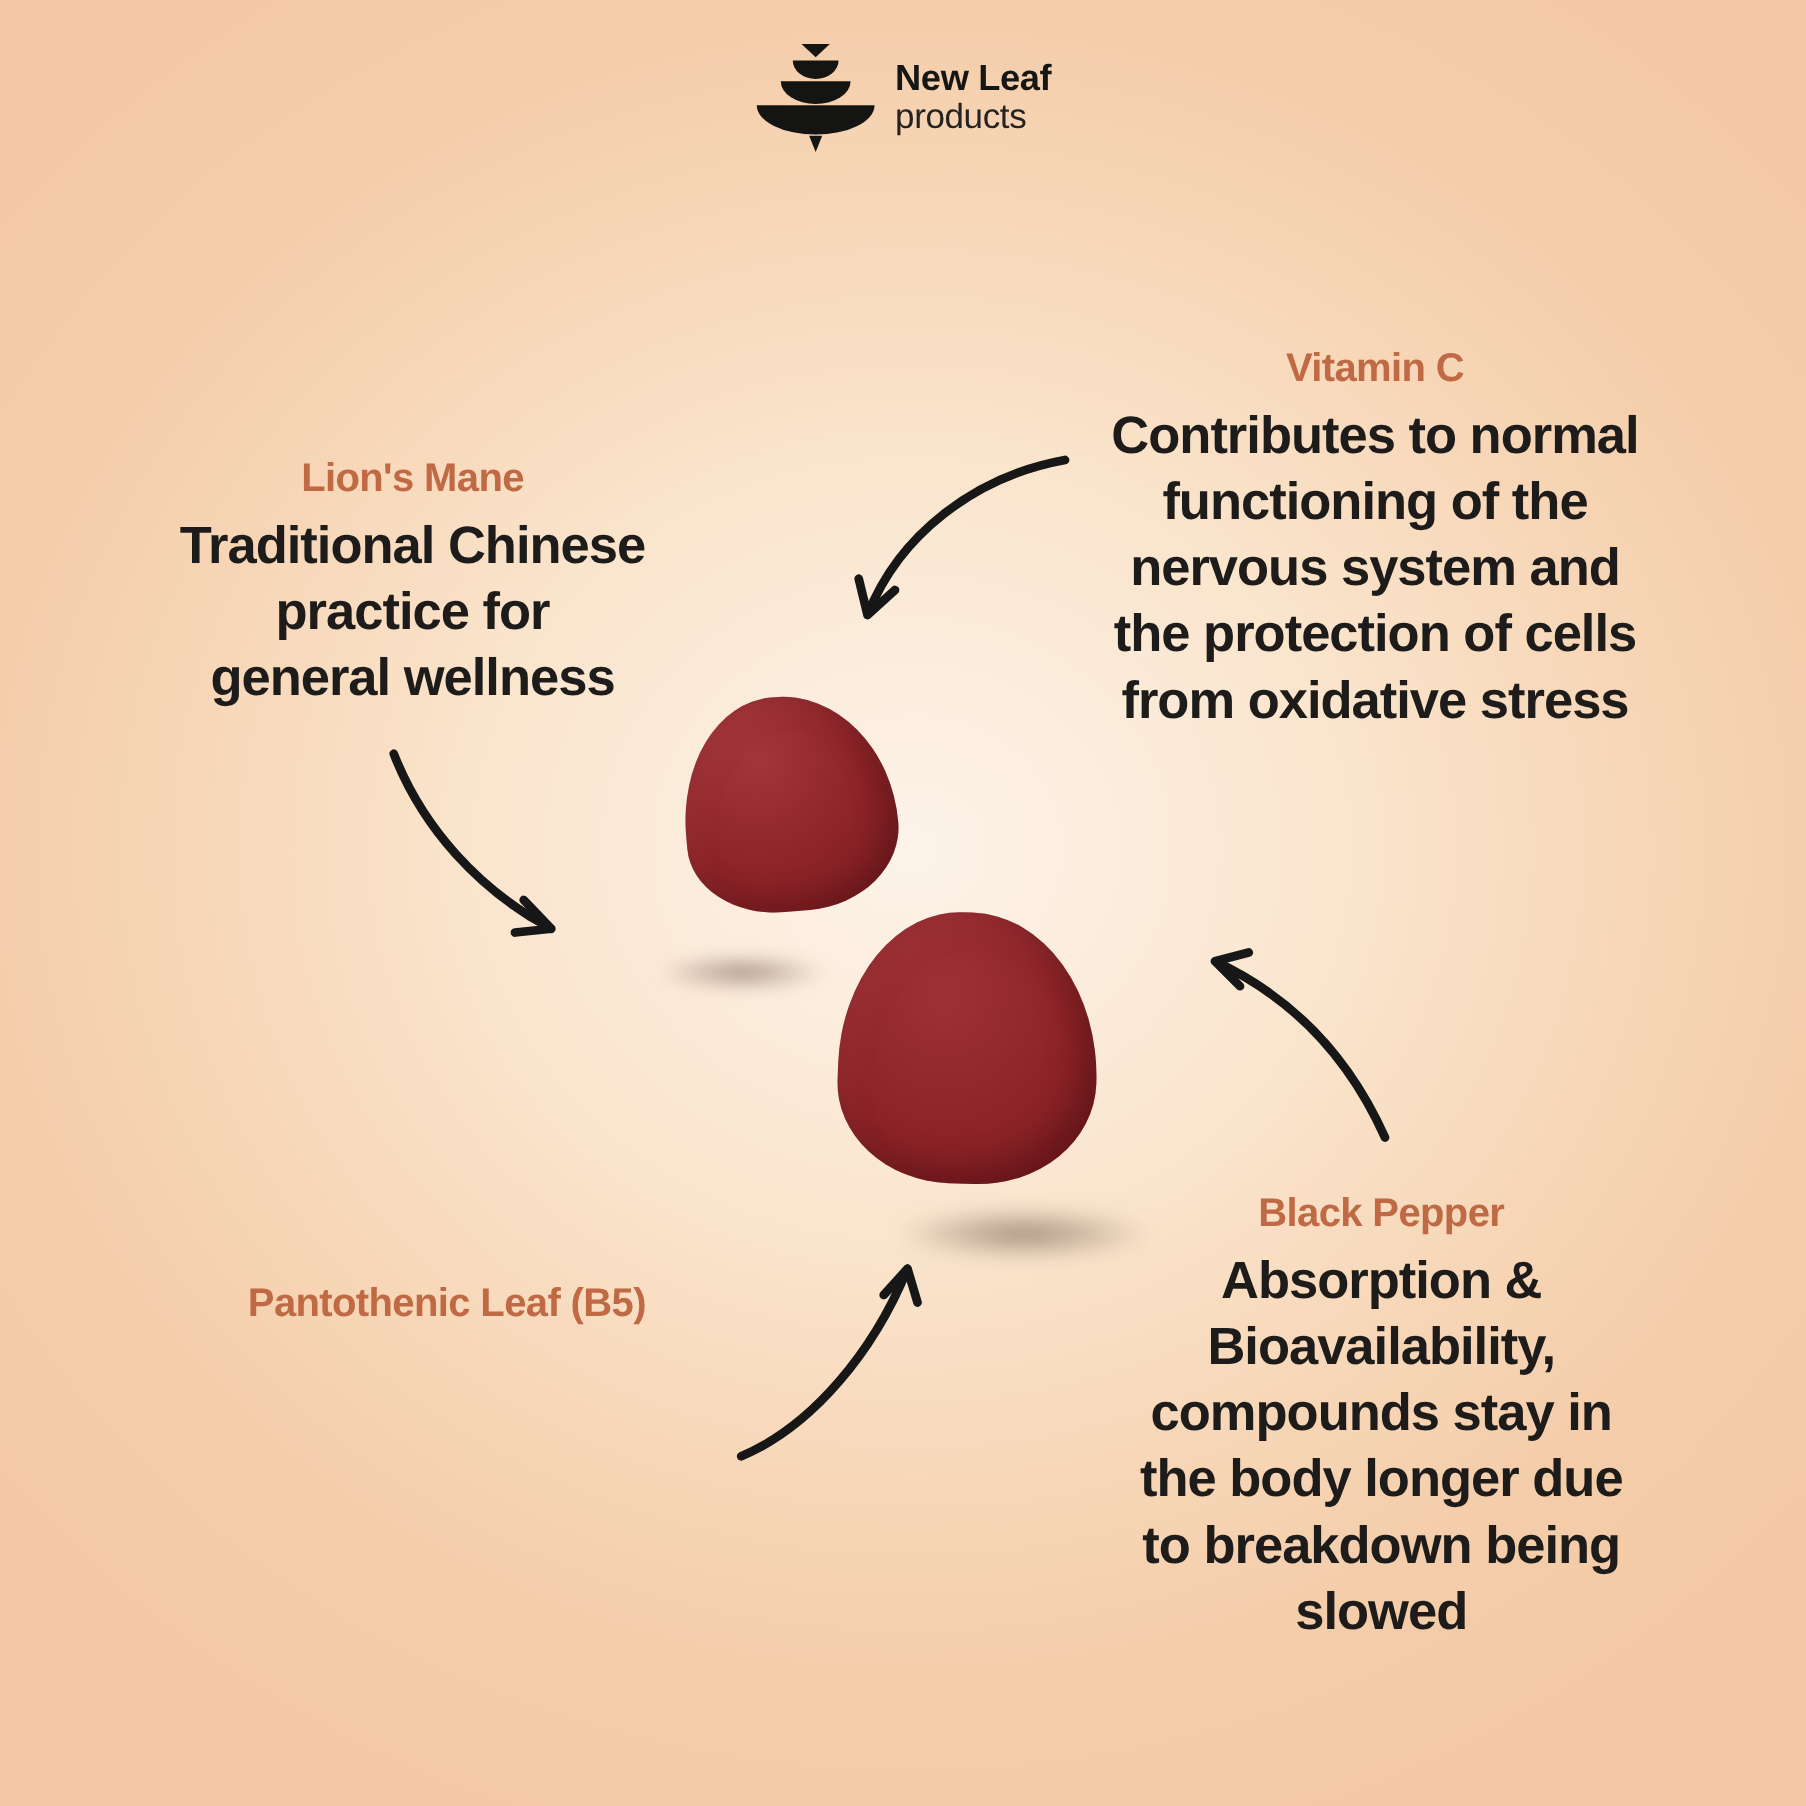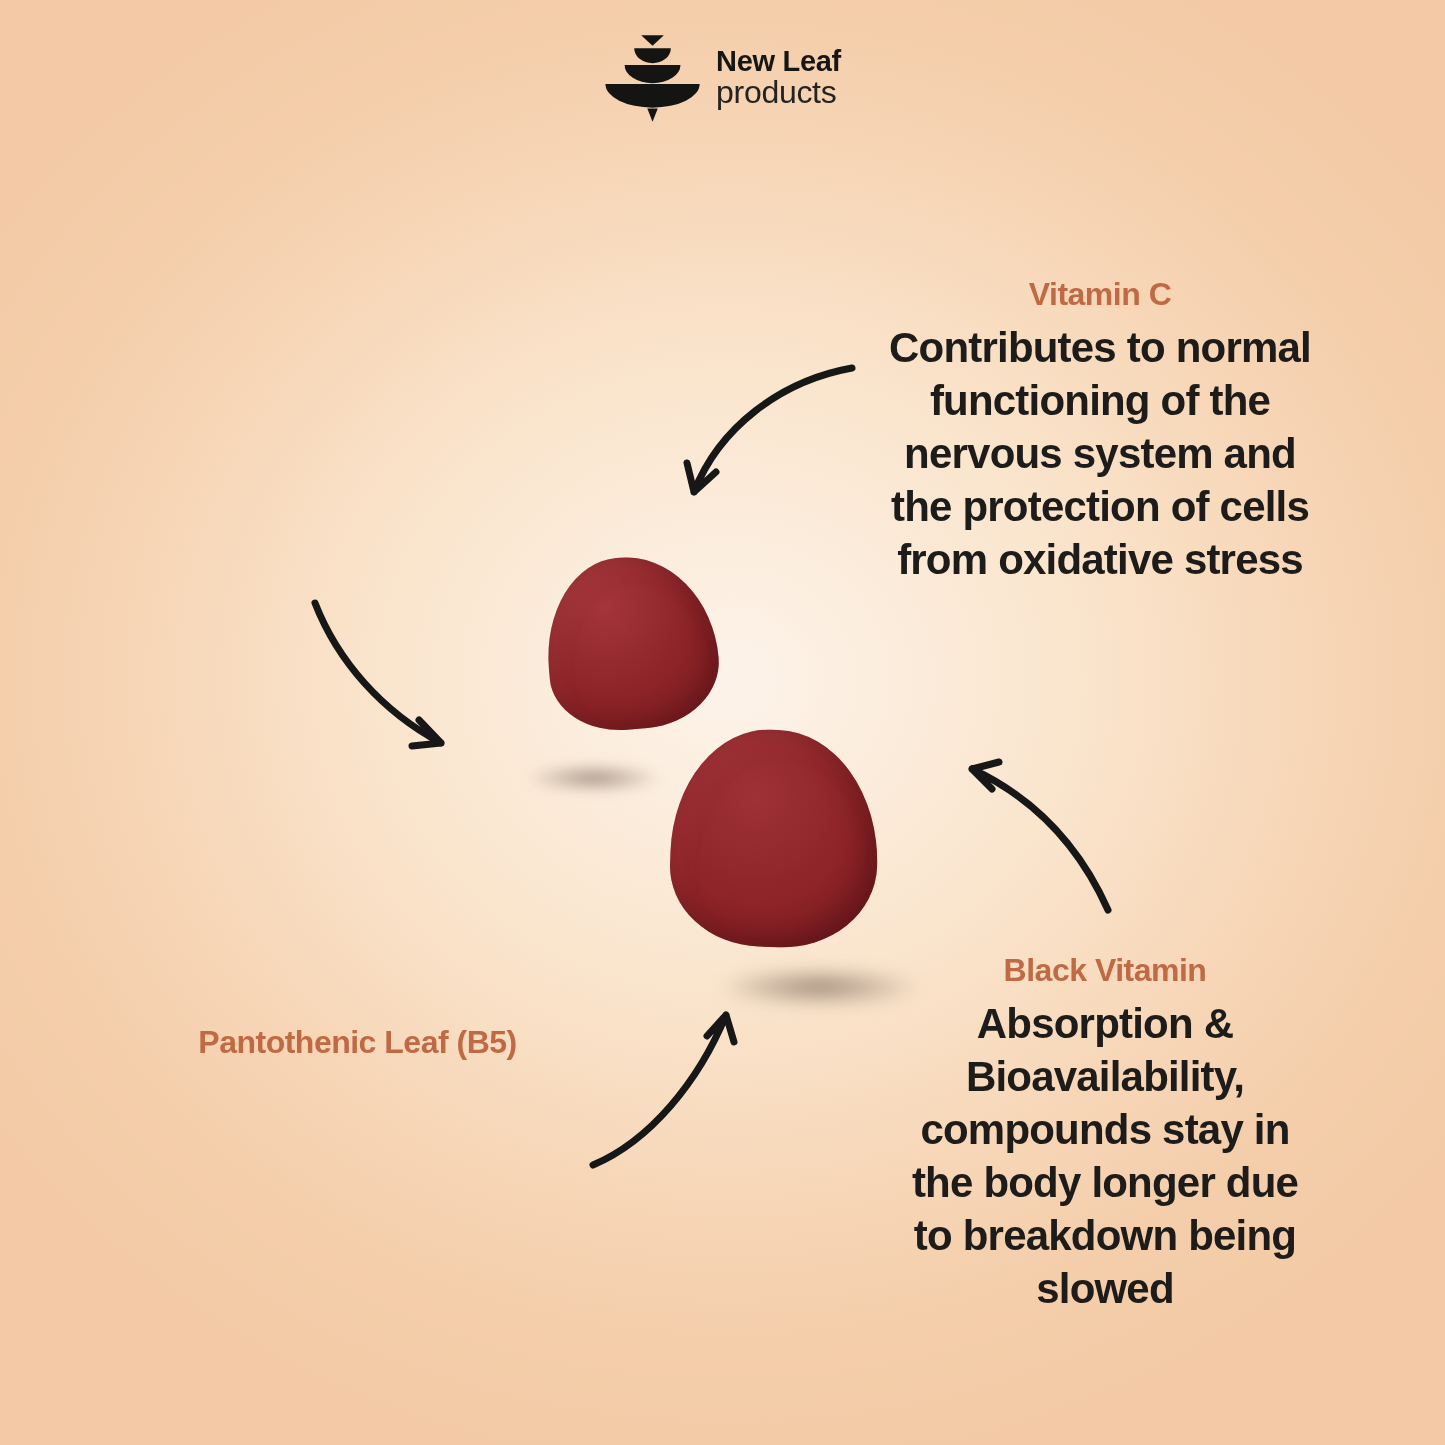--- a/index.html
+++ b/index.html
@@ -14,21 +14,21 @@
     color:#1d1c1a;
   }
 
   
   .logo{
     position:absolute;top:34px;left:50%;transform:translateX(-50%);
     display:flex;align-items:center;gap:16px;
   }
   .logo svg{display:block;}
   .brand-name{font-weight:bold;font-size:29px;line-height:1.02;color:#161615;letter-spacing:-0.3px;}
-  .brand-sub{font-weight:400;font-size:32px;line-height:1.04;color:#242321;letter-spacing:-0.3px;}
+  .brand-sub{font-weight:400;font-size:28px;line-height:1.04;color:#242321;letter-spacing:-0.3px;}
 
   
   .callout{position:absolute;text-align:center;}
   .callout h2{
     margin:0;font-size:32px;line-height:53px;font-weight:bold;
     color:#bf6a44;letter-spacing:-0.5px;
   }
   .callout p{
     margin:0;font-size:42px;line-height:53px;font-weight:700;
     color:#1d1c1a;white-space:pre-line;letter-spacing:-0.8px;
@@ -97,36 +97,42 @@
       <div class="brand-sub">products</div>
     </div>
   </header>
 
   <div class="gummy-shadow gummy-shadow--small"></div>
   <div class="gummy-shadow gummy-shadow--big"></div>
 
   <div class="gummy gummy--small"></div>
   <div class="gummy gummy--big"></div>
 
+  <section class="callout callout--lions-mane">
+    <h2>Lion's Mane</h2>
+    <p>Traditional Chinese
+practice for
+general wellness</p>
+  </section>
 
   <section class="callout callout--vitamin-c">
     <h2>Vitamin C</h2>
     <p>Contributes to normal
 functioning of the
 nervous system and
 the protection of cells
 from oxidative stress</p>
   </section>
 
   <section class="callout callout--pantothenic">
     <h2>Pantothenic Leaf (B5)</h2>
   </section>
 
   <section class="callout callout--black-pepper">
-    <h2>Black Vitamin</h2>
+    <h2>Black Pepper</h2>
     <p>Absorption &amp;
 Bioavailability,
 compounds stay in
 the body longer due
 to breakdown being
 slowed</p>
   </section>
 
   <svg class="arrows" width="1445" height="1445" viewBox="0 0 1445 1445" aria-hidden="true">
     <path d="M852 368 C780 381 719 428 694 492 M694 492 L687 463 M694 492 L716 472"></path>

